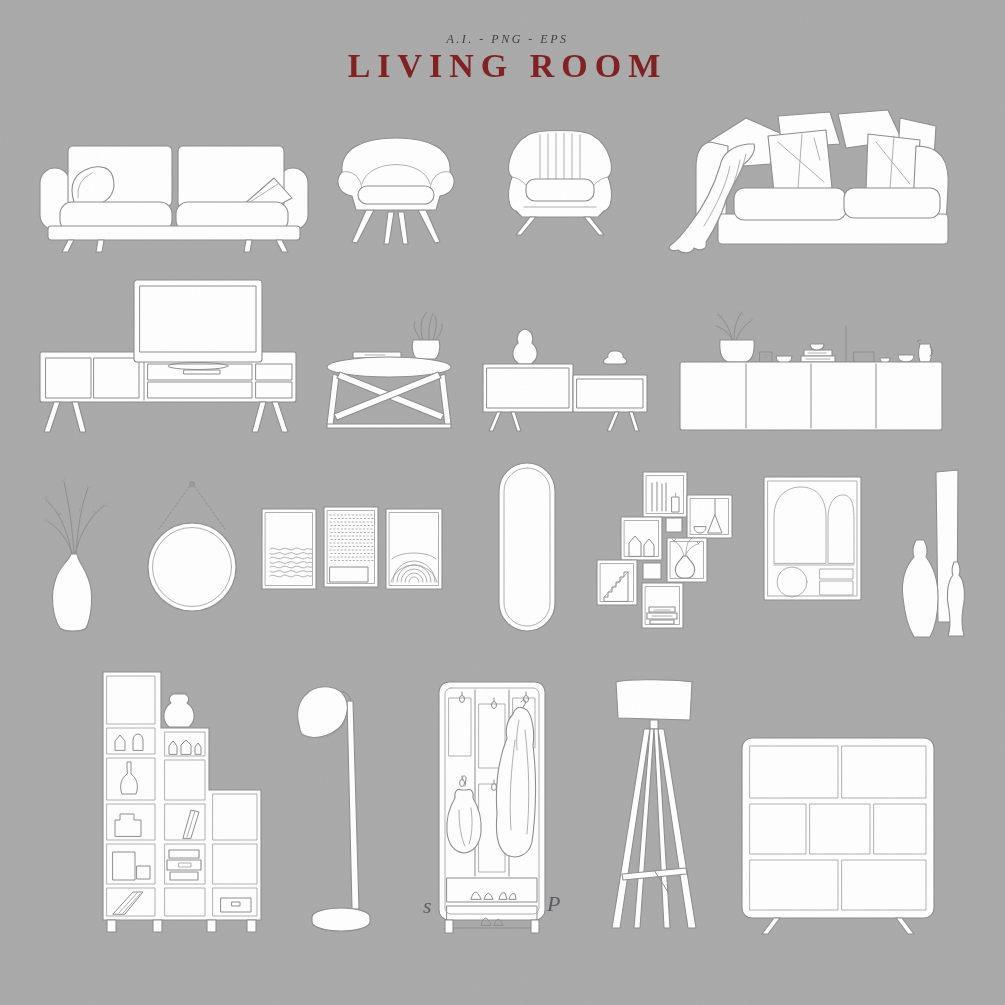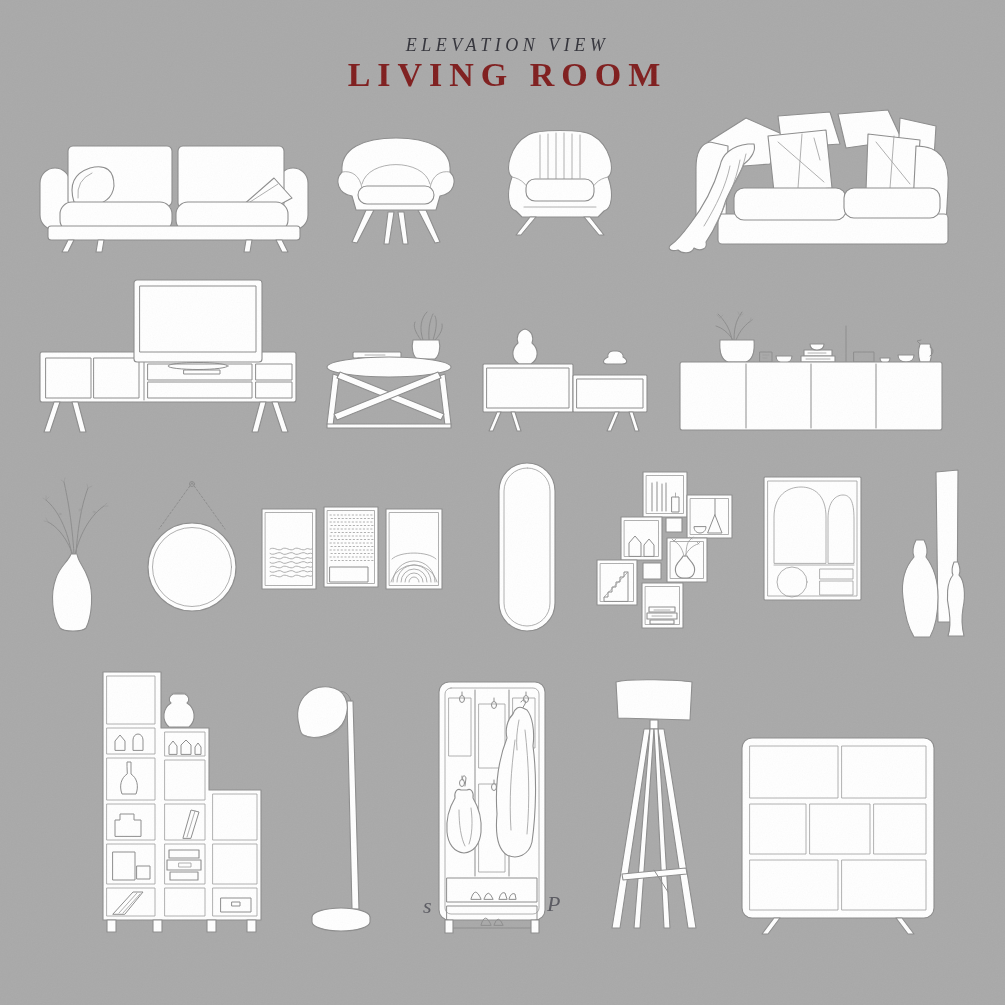--- a/index.html
+++ b/index.html
@@ -30,21 +30,21 @@
   .l{fill:none;stroke:var(--line);stroke-width:1;stroke-linejoin:round;stroke-linecap:round}
   .d{fill:none;stroke:var(--line2);stroke-width:.8;stroke-linejoin:round;stroke-linecap:round}
   .grain{position:absolute;inset:0;z-index:10;pointer-events:none}
 </style>
 </head>
 <body>
 
 <div class="canvas">
 
   <header class="header">
-    <div class="subtitle">ELEVATION VIEW</div>
+    <div class="formats">A.I. - PNG - EPS</div>
     <h1 class="title">LIVING ROOM</h1>
   </header>
 
   <span class="wm wm-left">s</span>
   <span class="wm wm-right">P</span>
 
   <div class="item" style="left:38px;top:140px;width:272px;height:112px" role="img" aria-label="three-seat-sofa">
     <svg viewBox="0 0 272 112">
       <rect class="f" x="2" y="28" width="30" height="62" rx="15"></rect>
       <rect class="f" x="240" y="28" width="30" height="62" rx="15"></rect>

